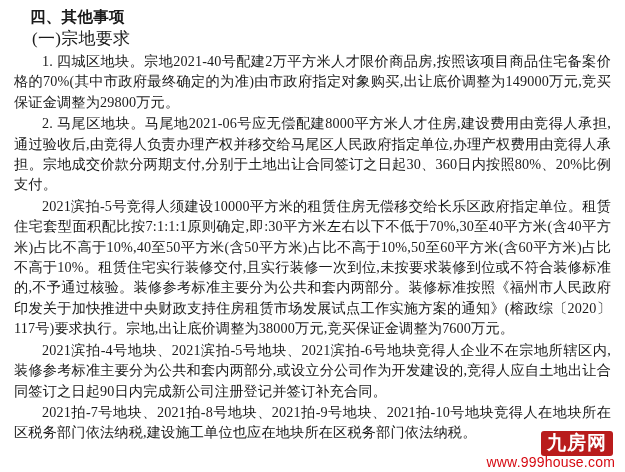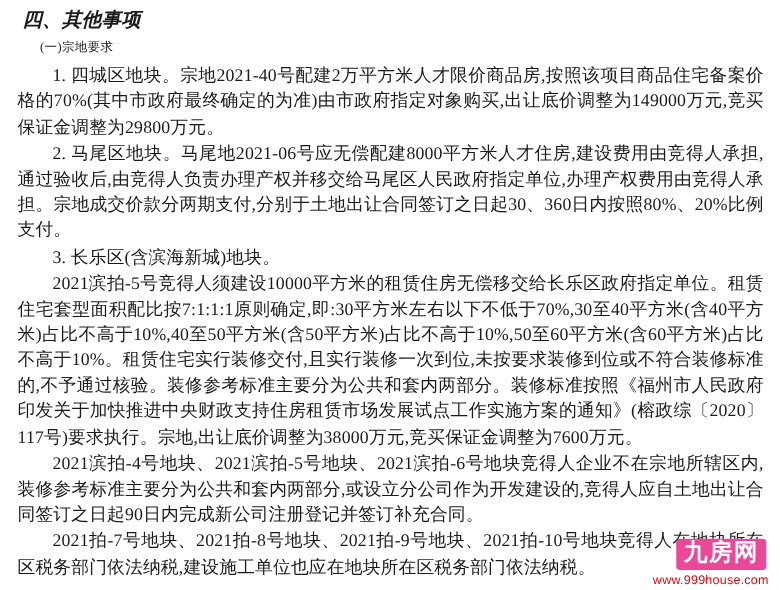--- a/index.html
+++ b/index.html
@@ -19,26 +19,25 @@
     position: relative;
     width: 625px;
     height: 472px;
     box-sizing: border-box;
     padding: 6px 14px 0 14px;
   }
   .heading {
     font-size: 15.5px;
     line-height: 21px;
     font-weight: 600;
-    margin: 0 0 1px 4px;
+    margin: 0 0 1px 16px;
     letter-spacing: 0.3px;
-    font-style: italic;
   }
   .subheading {
-    font-size: 10px;
+    font-size: 17px;
     line-height: 21px;
     margin: 0 0 2px 18px;
     letter-spacing: 0.3px;
   }
   p.para {
     font-size: 14.2px;
     line-height: 20.4px;
     margin: 0;
     text-align: justify;
     text-justify: inter-ideograph;
@@ -53,56 +52,53 @@
     right: 4px;
     bottom: 2px;
     width: 122px;
     height: 44px;
     pointer-events: none;
   }
   .wm-badge {
     position: absolute;
     right: 8px;
     bottom: 14px;
-    background: #ec4899;
+    background: #b91c1c;
     color: #ffffff;
     font-family: "Liberation Sans", sans-serif;
     font-size: 19px;
     font-weight: 700;
     padding: 2px 6px 3px 6px;
     border-radius: 3px;
     letter-spacing: 1px;
     line-height: 20px;
   }
   .wm-url {
     position: absolute;
     right: 6px;
     bottom: 0px;
     color: #d60a12;
     font-family: "Liberation Sans", sans-serif;
-    font-size: 10px;
+    font-size: 14px;
     letter-spacing: 0.2px;
   }
 </style>
 </head>
 <body>
 
 <div class="page">
 
   <div class="heading">四、其他事项</div>
   <div class="subheading">(一)宗地要求</div>
 
   <div class="blk">
     <p class="para">1. 四城区地块。宗地2021-40号配建2万平方米人才限价商品房,按照该项目商品住宅备案价格的70%(其中市政府最终确定的为准)由市政府指定对象购买,出让底价调整为149000万元,竞买保证金调整为29800万元。</p>
   </div>
   <div class="blk">
     <p class="para">2. 马尾区地块。马尾地2021-06号应无偿配建8000平方米人才住房,建设费用由竞得人承担,通过验收后,由竞得人负责办理产权并移交给马尾区人民政府指定单位,办理产权费用由竞得人承担。宗地成交价款分两期支付,分别于土地出让合同签订之日起30、360日内按照80%、20%比例支付。</p>
-  </div>
-  <div class="blk">
-    <p class="para">3. 长乐区(含滨海新城)地块。</p>
   </div>
   <div class="blk">
     <p class="para">2021滨拍-5号竞得人须建设10000平方米的租赁住房无偿移交给长乐区政府指定单位。租赁住宅套型面积配比按7:1:1:1原则确定,即:30平方米左右以下不低于70%,30至40平方米(含40平方米)占比不高于10%,40至50平方米(含50平方米)占比不高于10%,50至60平方米(含60平方米)占比不高于10%。租赁住宅实行装修交付,且实行装修一次到位,未按要求装修到位或不符合装修标准的,不予通过核验。装修参考标准主要分为公共和套内两部分。装修标准按照《福州市人民政府印发关于加快推进中央财政支持住房租赁市场发展试点工作实施方案的通知》(榕政综〔2020〕117号)要求执行。宗地,出让底价调整为38000万元,竞买保证金调整为7600万元。</p>
   </div>
   <div class="blk">
     <p class="para">2021滨拍-4号地块、2021滨拍-5号地块、2021滨拍-6号地块竞得人企业不在宗地所辖区内,装修参考标准主要分为公共和套内两部分,或设立分公司作为开发建设的,竞得人应自土地出让合同签订之日起90日内完成新公司注册登记并签订补充合同。</p>
   </div>
   <div class="blk">
     <p class="para">2021拍-7号地块、2021拍-8号地块、2021拍-9号地块、2021拍-10号地块竞得人在地块所在区税务部门依法纳税,建设施工单位也应在地块所在区税务部门依法纳税。</p>
   </div>

